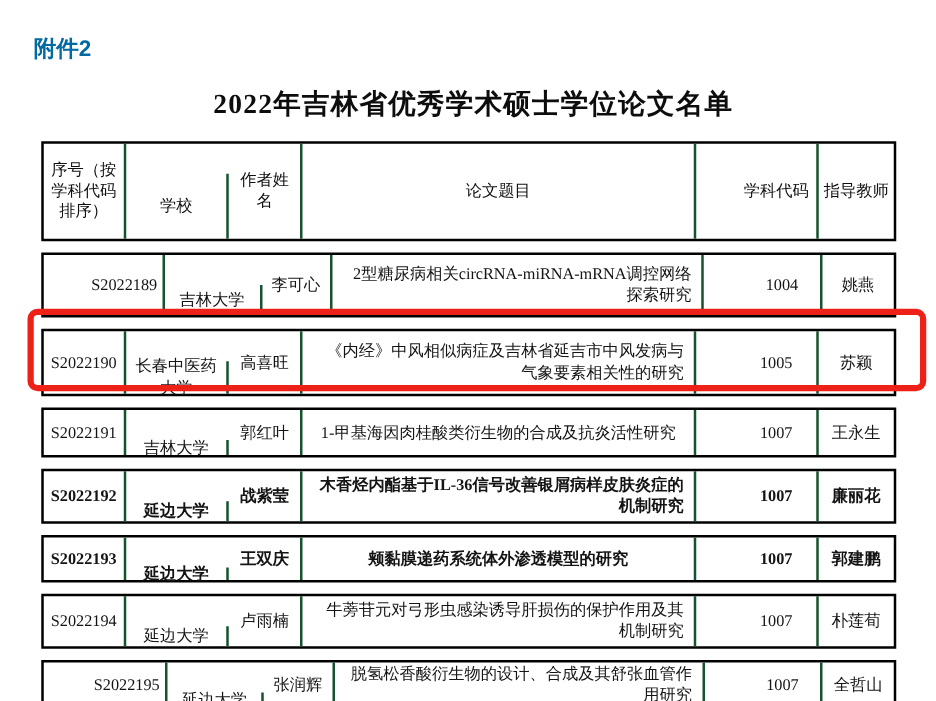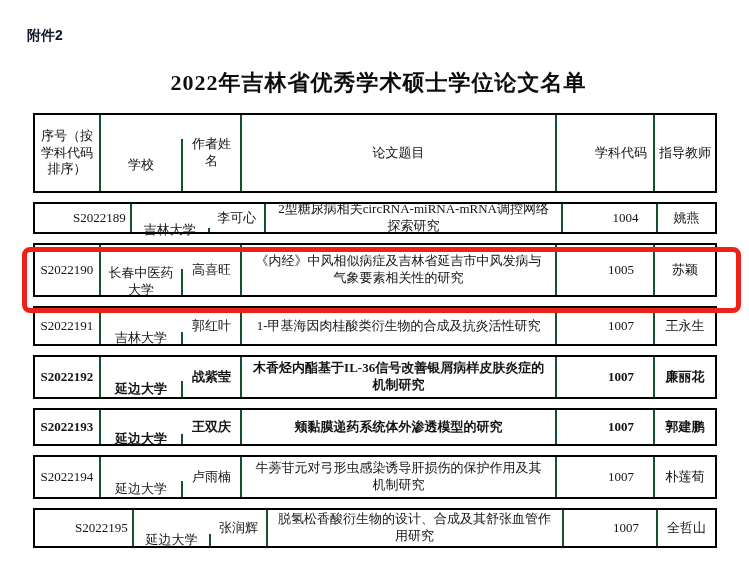--- a/index.html
+++ b/index.html
@@ -13,23 +13,23 @@
     position: relative;
     overflow: hidden;
     font-family: "Liberation Serif", "DejaVu Serif", serif;
     color: #111111;
   }
   .attachment-label {
     position: absolute;
     left: 27px;
     top: 27px;
     font-family: "Liberation Sans", "DejaVu Sans", sans-serif;
-    font-size: 14px;
+    font-size: 18px;
     font-weight: 600;
-    color: #0f172a;
+    color: #0369a1;
   }
   .doc-title {
     position: absolute;
     left: 4px;
     top: 68px;
     width: 749px;
     text-align: center;
     font-size: 22px;
     font-weight: bold;
     letter-spacing: 1px;
@@ -44,21 +44,21 @@
   .t-row {
     box-sizing: border-box;
     width: 684px;
     border: 2px solid #000000;
     display: flex;
     align-items: stretch;
     background: #ffffff;
   }
   .t-row + .t-row { margin-top: 9px; }
   .t-header { height: 80px; }
-  .rh1 { height: 32px; padding-left: 34px; }
+  .rh1 { height: 52px; padding-left: 34px; }
   .rh2 { height: 54px; }
   .rh3 { height: 40px; }
   .rh4 { height: 44px; font-weight: bold; }
   .rh5 { height: 38px; font-weight: bold; }
   .rh6 { height: 44px; }
   .rh7 { height: 40px; padding-left: 36px; }
   .cell {
     box-sizing: border-box;
     display: flex;
     align-items: center;
@@ -67,21 +67,21 @@
     font-size: 13px;
     line-height: 1.3;
     padding: 1px 4px;
     color: #141414;
   }
   .cell { border-right: 2px solid #14532d; }
   .cell.c6 { border-right: none; }
   .c1 { width: 69px; }
   .c2 { width: 86px; margin-top: 24px; }
   .c3 { width: 62px; }
-  .c4 { width: 331px; padding: 1px 8px; }
+  .c4 { width: 331px; padding: 1px 8px; text-align: right; }
   .c5 { width: 69px; margin-left: 32px; }
   .c6 { width: 63px; }
   .t-header .cell {
     font-family: "Liberation Sans", "DejaVu Sans", sans-serif;
     font-size: 13px;
     line-height: 1.28;
     color: #101010;
   }
   .highlight-box {
     position: absolute;

